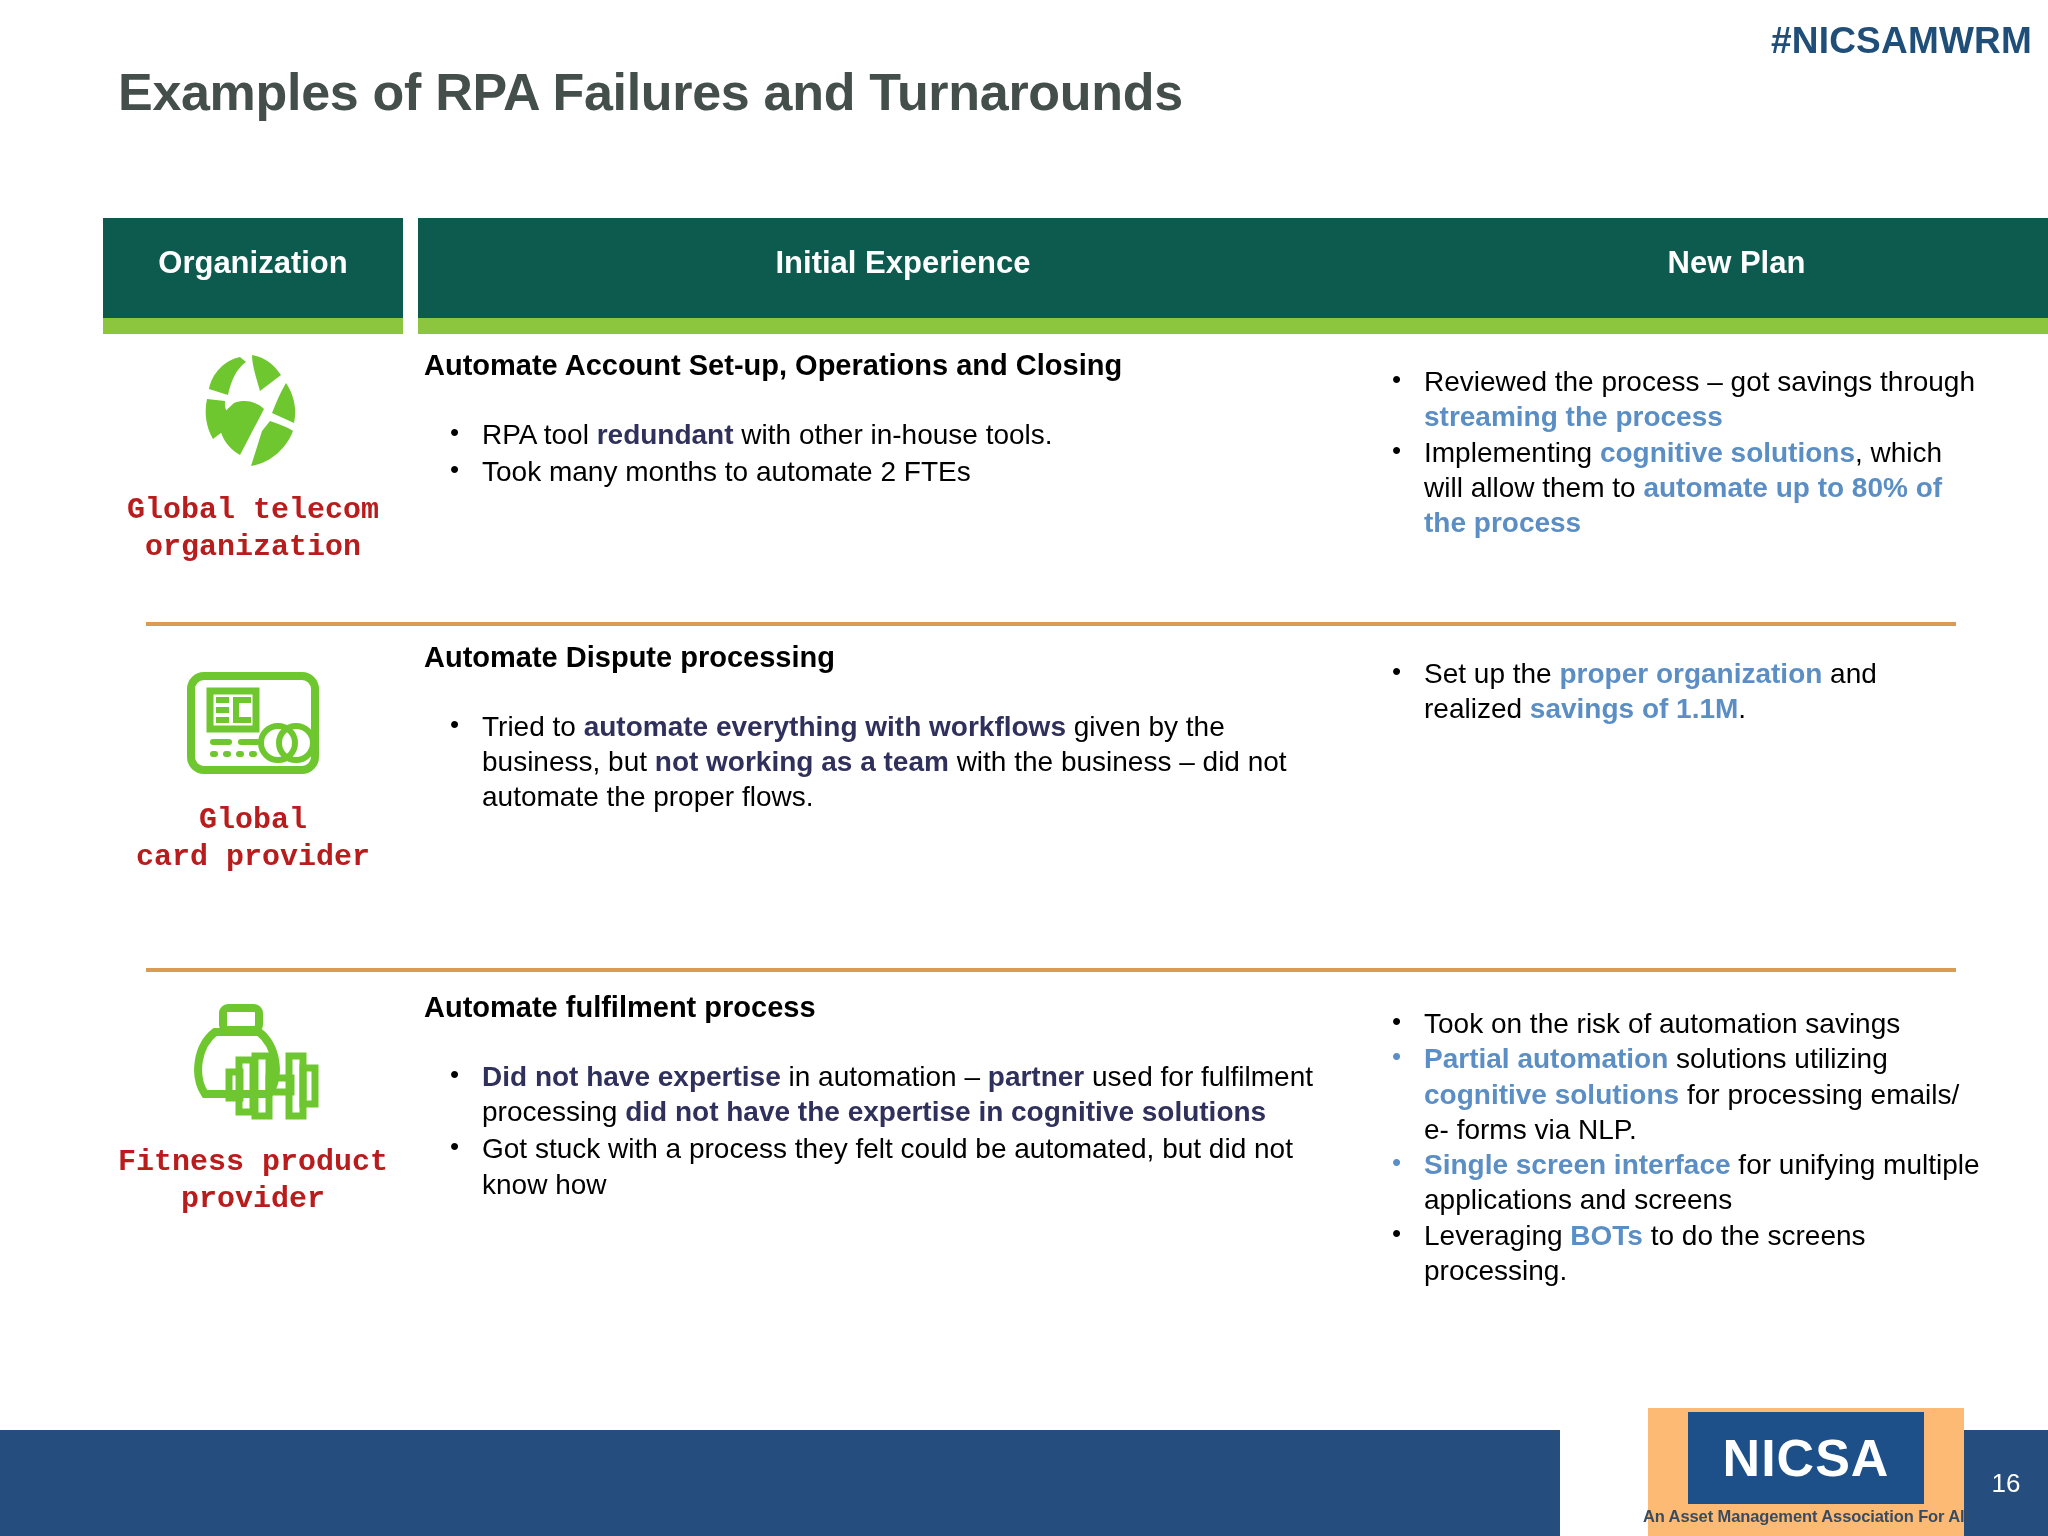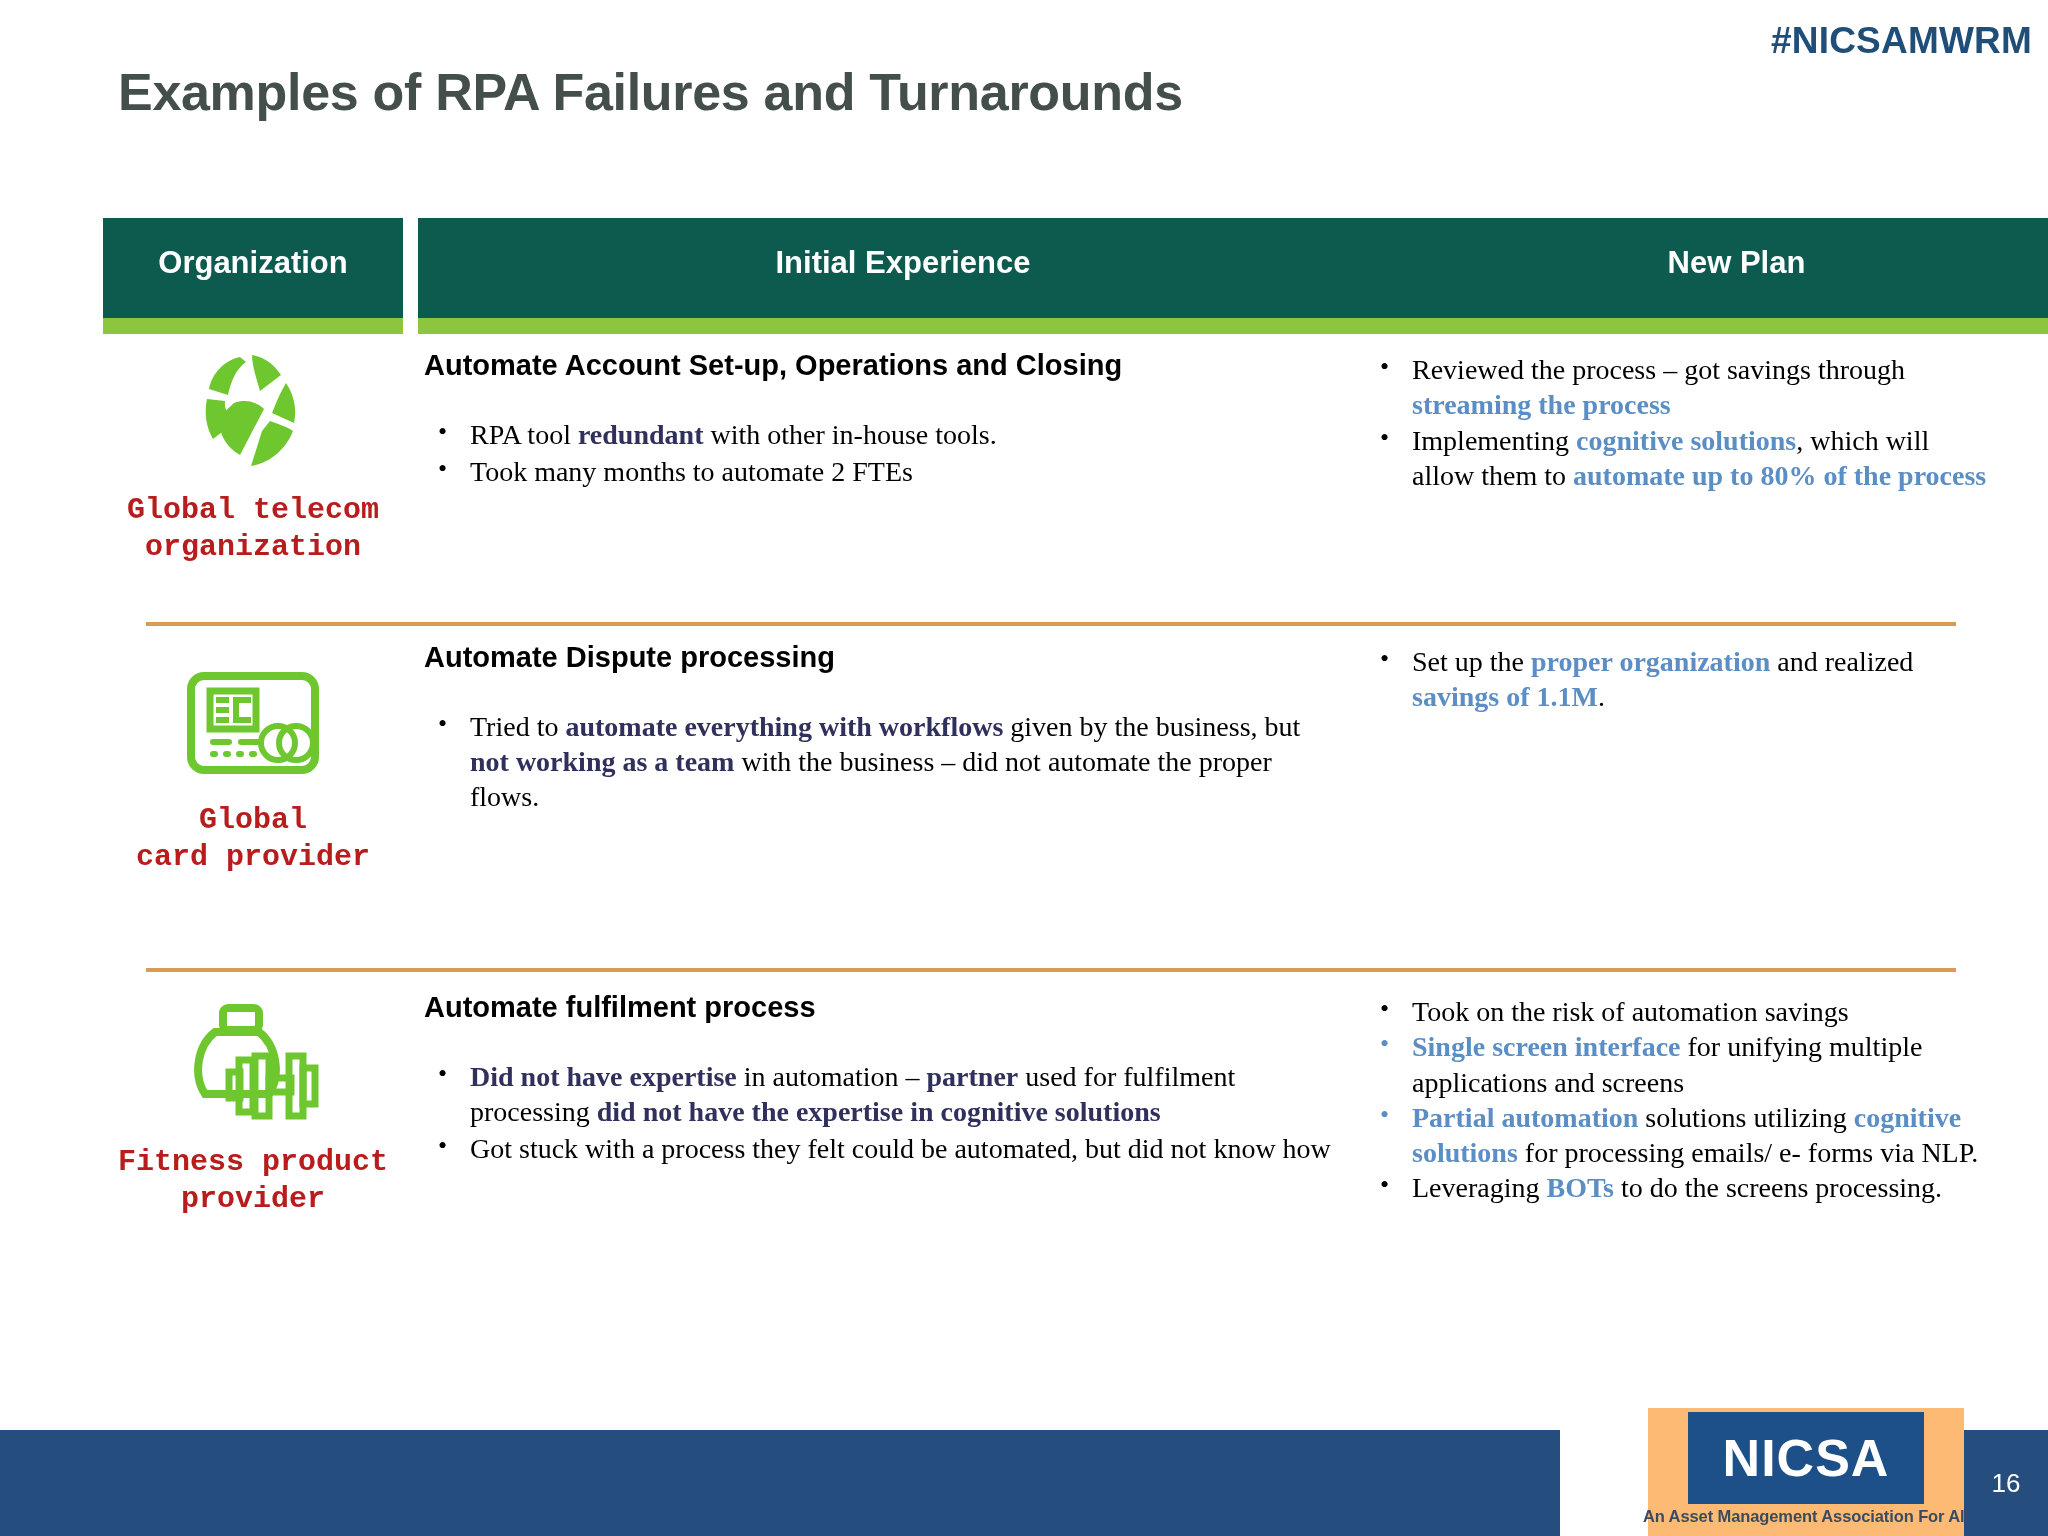--- a/index.html
+++ b/index.html
@@ -130,23 +130,22 @@
   .plan-cell {
     position: absolute;
     left: 1366px;
     width: 630px;
     top: 0;
   }
 
   
   ul.blist {
     list-style: none;
-    margin: 4px;
+    margin: 16px;
     padding: 0;
-    font-family: Liberation Serif, serif;
   }
   ul.blist > li {
     position: relative;
     padding-left: 42px;
     font-size: 28px;
     line-height: 1.26;
     color: #000000;
     margin-bottom: 2px;
   }
   ul.blist > li::before {
@@ -356,22 +355,22 @@
     <div class="cell-heading">Automate fulfilment process</div>
     <ul class="blist">
         <li><b class="hl-dark">Did not have expertise</b><span> in automation – </span><b class="hl-dark">partner</b><span> used for fulfilment processing </span><b class="hl-dark">did not have the expertise in cognitive solutions</b></li>
         <li><span>Got stuck with a process they felt could be automated, but did not know how</span></li>
       </ul>
   </div>
 
   <div class="plan-cell">
     <ul class="blist">
         <li><span>Took on the risk of automation savings</span></li>
+        <li class="blue-bullet"><b class="hl-blue">Partial automation</b><span> solutions utilizing </span><b class="hl-blue">cognitive solutions</b><span> for processing emails/ e- forms via NLP.</span></li>
         <li class="blue-bullet"><b class="hl-blue">Single screen interface</b><span> for unifying multiple applications and screens</span></li>
-        <li class="blue-bullet"><b class="hl-blue">Partial automation</b><span> solutions utilizing </span><b class="hl-blue">cognitive solutions</b><span> for processing emails/ e- forms via NLP.</span></li>
         <li><span>Leveraging </span><b class="hl-blue">BOTs</b><span> to do the screens processing.</span></li>
       </ul>
   </div>
 </div>
 
 <div class="footer-band-left"></div>
 <div class="footer-band-right"></div>
 <div class="nicsa-logo">
   <div class="nicsa-mark">
     <span>NICSA</span>

